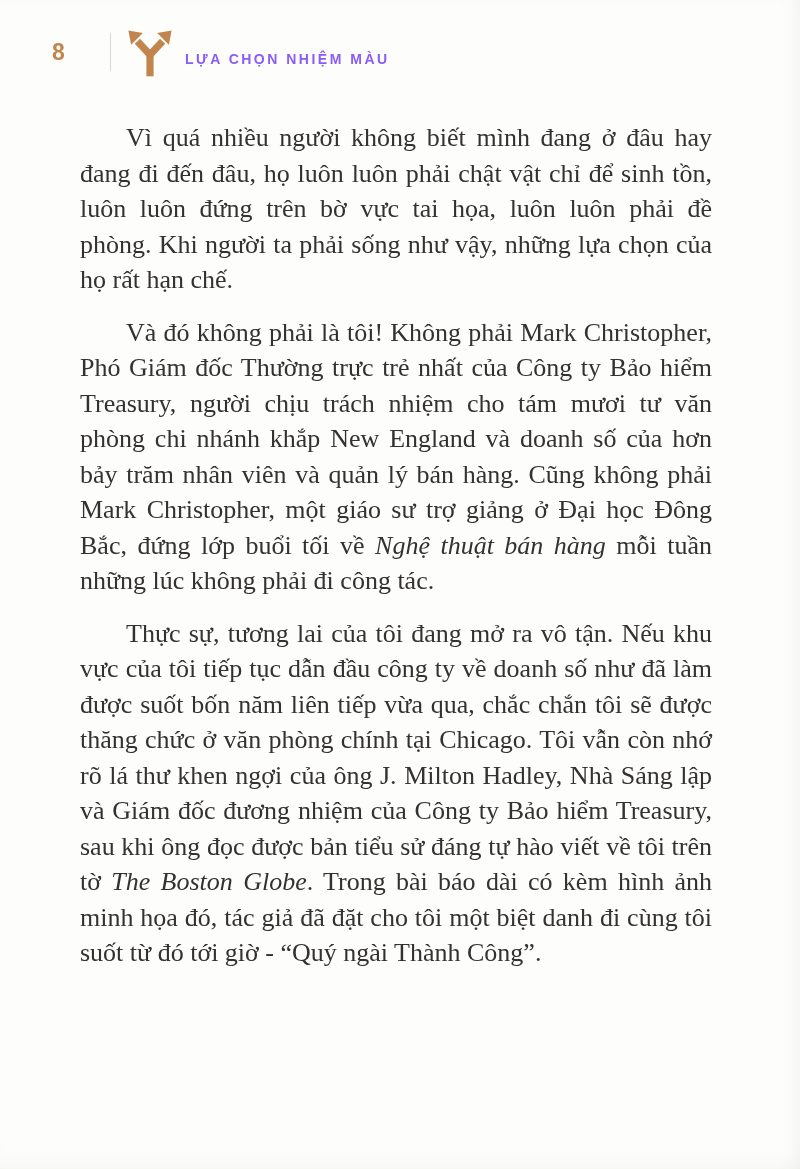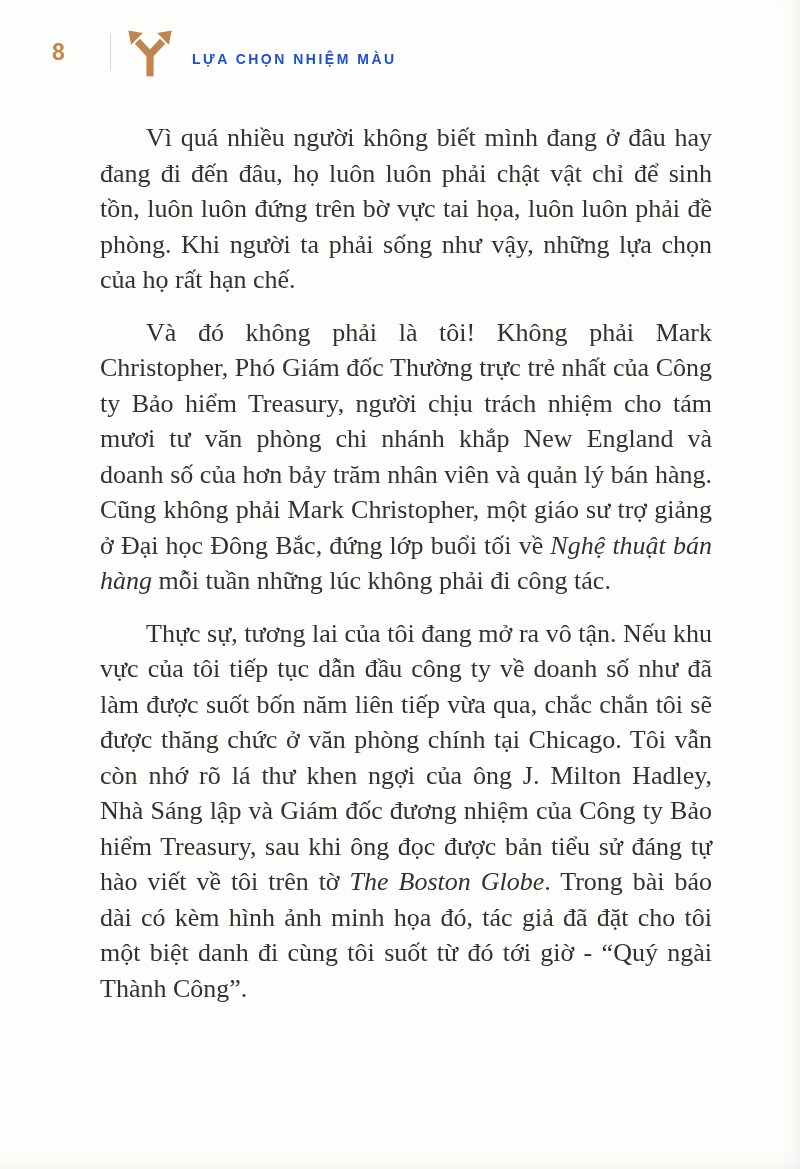--- a/index.html
+++ b/index.html
@@ -42,27 +42,26 @@
     height: 54px;
     display: inline-flex;
     align-items: center;
     justify-content: center;
     margin-right: 8px;
   }
   .header-title {
     font-size: 14px;
     font-weight: bold;
     letter-spacing: 2.5px;
-    color: #1d4ed8;
+    color: #8b5cf6;
     padding-top: 14px;
-    margin-left: 7px;
   }
   .page-body {
     margin-top: 42px;
-    padding: 0 88px 0 100px;
+    padding: 0 88px 0 80px;
     color: #34322e;
     font-size: 26px;
     line-height: 35.5px;
     text-align: justify;
   }
   .page-body p {
     margin: 0 0 17px 0;
     text-indent: 46px;
   }
   .page-body em {

